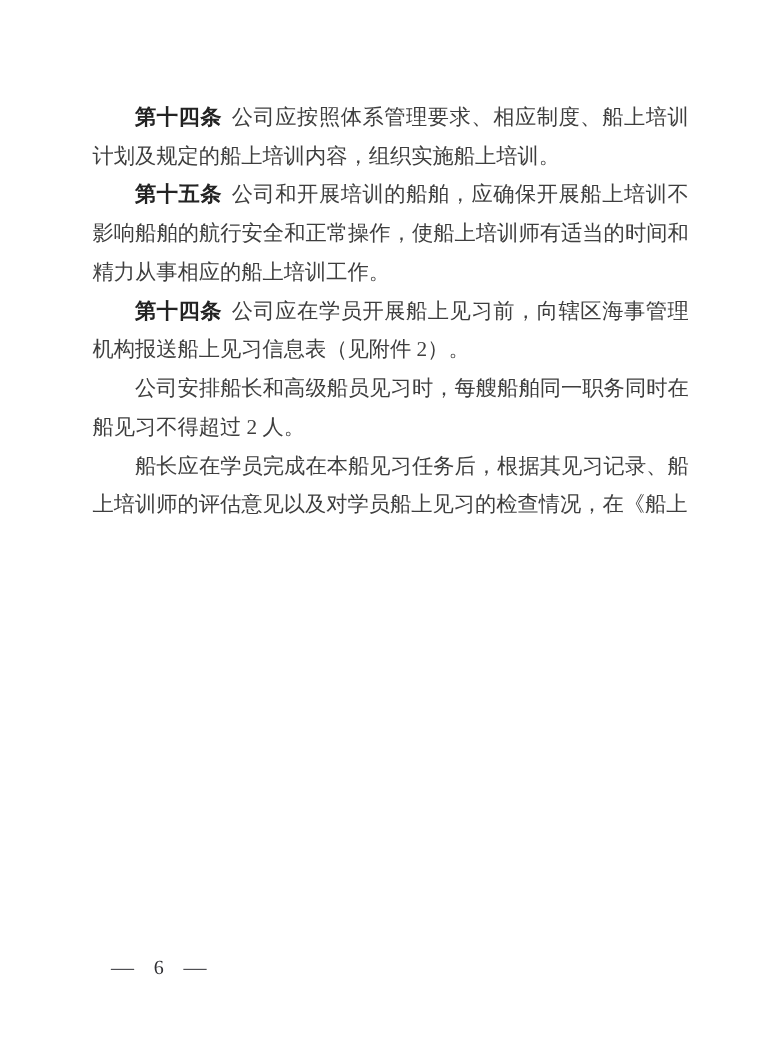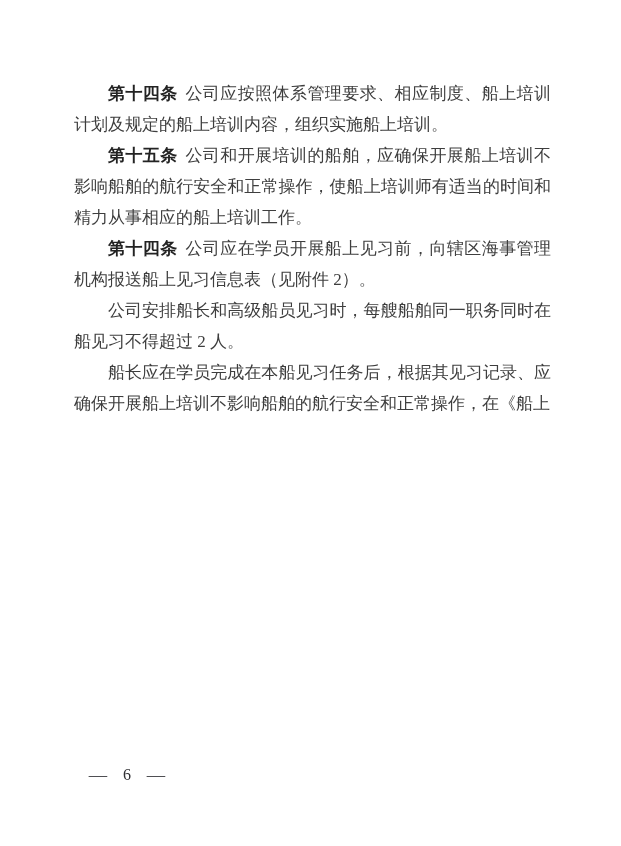--- a/index.html
+++ b/index.html
@@ -66,21 +66,21 @@
 
     <p class="para"><b class="term">第十五条</b><span>公司和开展培训的船舶，应确保开展船上培训不影响船舶的航行安全和正常操作，使船上培训师有适当的时间和精力从事相应的船上培训工作。</span></p>
 
     <p class="para"><b class="term">第十四条</b><span>公司应在学员开展船上见习前，向辖区海事管理机构报送船上见习信息表（见附件 2）。</span></p>
 
     <p class="para"><span>公司安排船长和高级船员见习时，每艘船舶同一职务同时在船见习不得超过 2 人。</span></p>
 
 
 
 
-    <p class="para"><span>船长应在学员完成在本船见习任务后，根据其见习记录、应确保开展船上培训不影响船舶的航行安全和正常操作，在《船上</span></p>
+    <p class="para"><span>船长应在学员完成在本船见习任务后，根据其见习记录、船上培训师的评估意见以及对学员船上见习的检查情况，在《船上</span></p>
 
   </div>
 
   <div class="footer">
     <span class="dash">—</span>
     <span class="num">6</span>
     <span class="dash">—</span>
   </div>
 
 </div>

